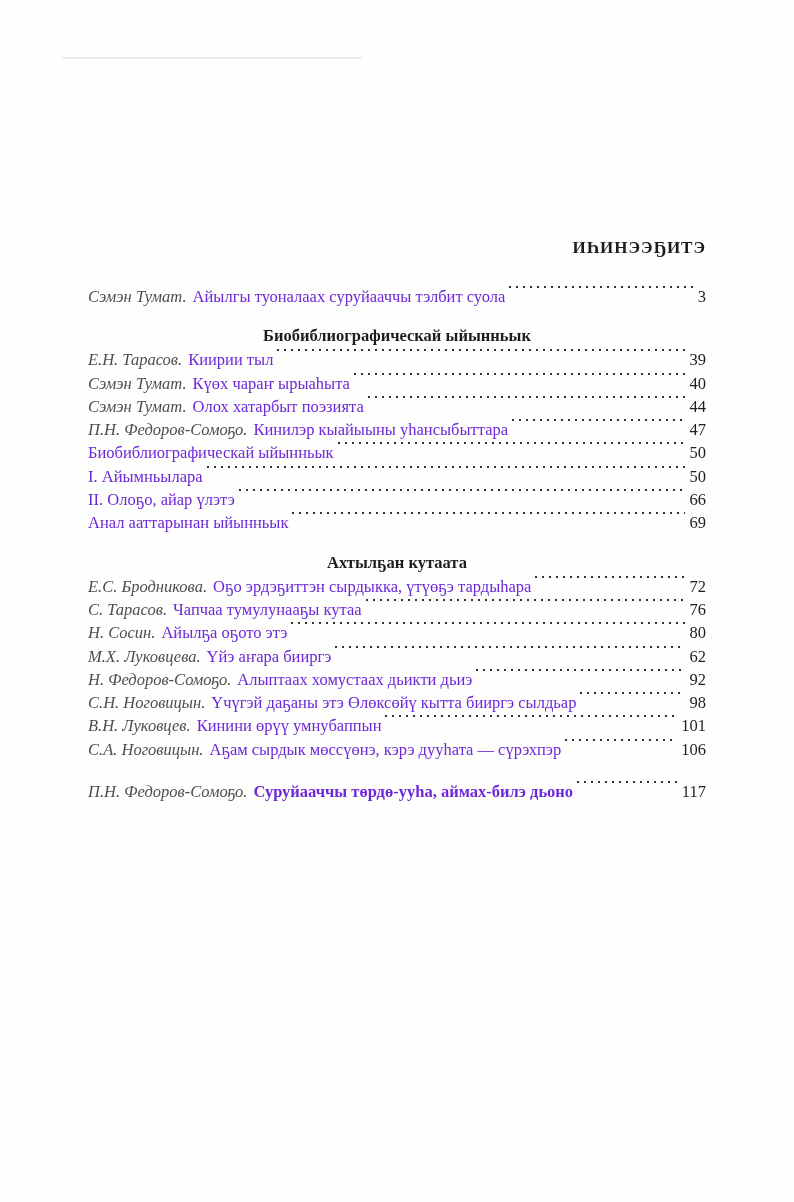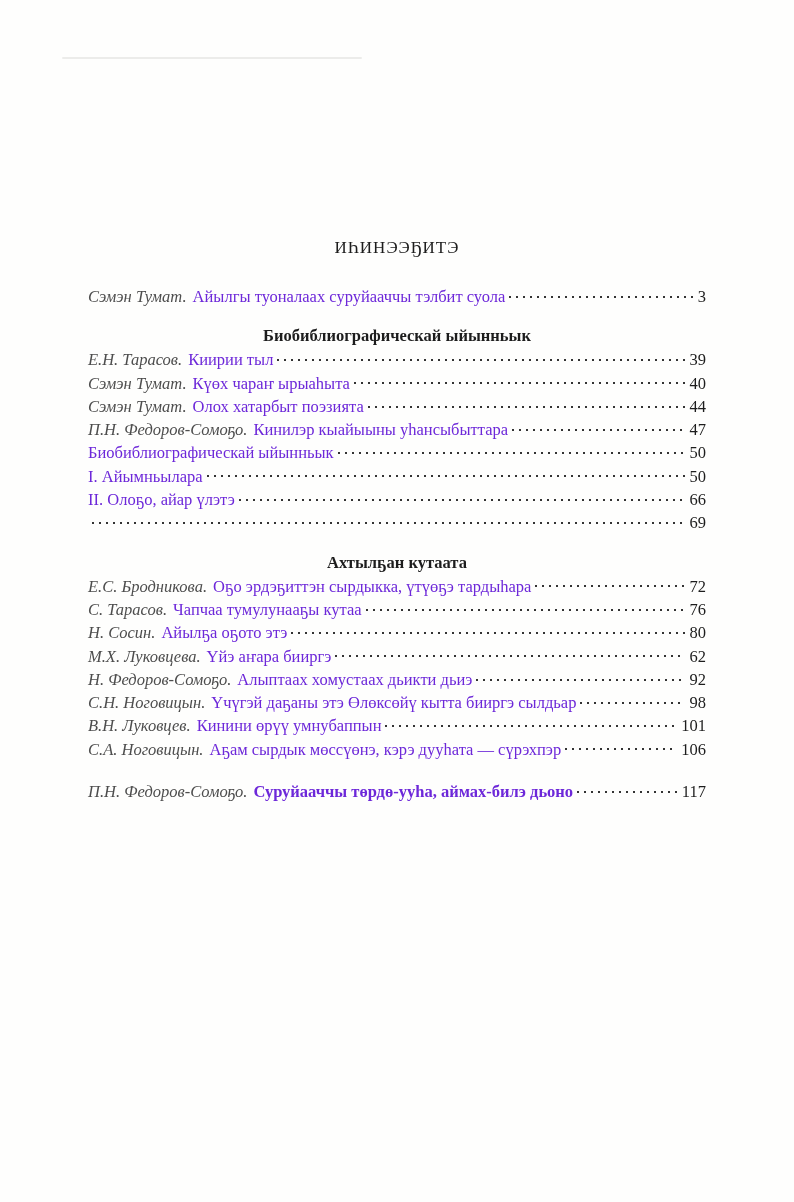--- a/index.html
+++ b/index.html
@@ -25,35 +25,35 @@
     background: #ececea;
     border-radius: 2px;
   }
   .content {
     position: absolute;
     left: 88px;
     top: 238px;
     width: 618px;
   }
   .heading {
-    text-align: center;
+    text-align: right;
     font-size: 17px;
-    font-weight: normal;
+    font-weight: bold;
     letter-spacing: 1px;
     margin: 0 0 27px 0;
   }
   .section-header {
     text-align: center;
     font-size: 16.5px;
     font-weight: bold;
     margin: 18px 0 2px 0;
   }
   .toc-row {
     display: flex;
-    align-items: center;
+    align-items: flex-start;
     font-size: 16.5px;
     line-height: 23.3px;
     white-space: nowrap;
   }
   .author {
     font-style: italic;
     color: #4d4d4d;
   }
   .author:not(:empty) { margin-right: 6px; }
   .title { color: #6d28d9; }
@@ -128,20 +128,21 @@
       <span class="pagenum">50</span>
     </div>
     <div class="toc-row">
       <span class="author"></span>
       <span class="title">II. Олоҕо, айар үлэтэ</span>
       <span class="leader"></span>
       <span class="pagenum">66</span>
     </div>
     <div class="toc-row">
       <span class="author"></span>
+      <span class="title">Анал ааттарынан ыйынньык</span>
       <span class="leader"></span>
       <span class="pagenum">69</span>
     </div>
 
     <div class="section-header">Ахтылҕан кутаата</div>
 
     <div class="toc-row">
       <span class="author">Е.С. Бродникова.</span>
       <span class="title">Оҕо эрдэҕиттэн сырдыкка, үтүөҕэ тардыһара</span>
       <span class="leader"></span>

